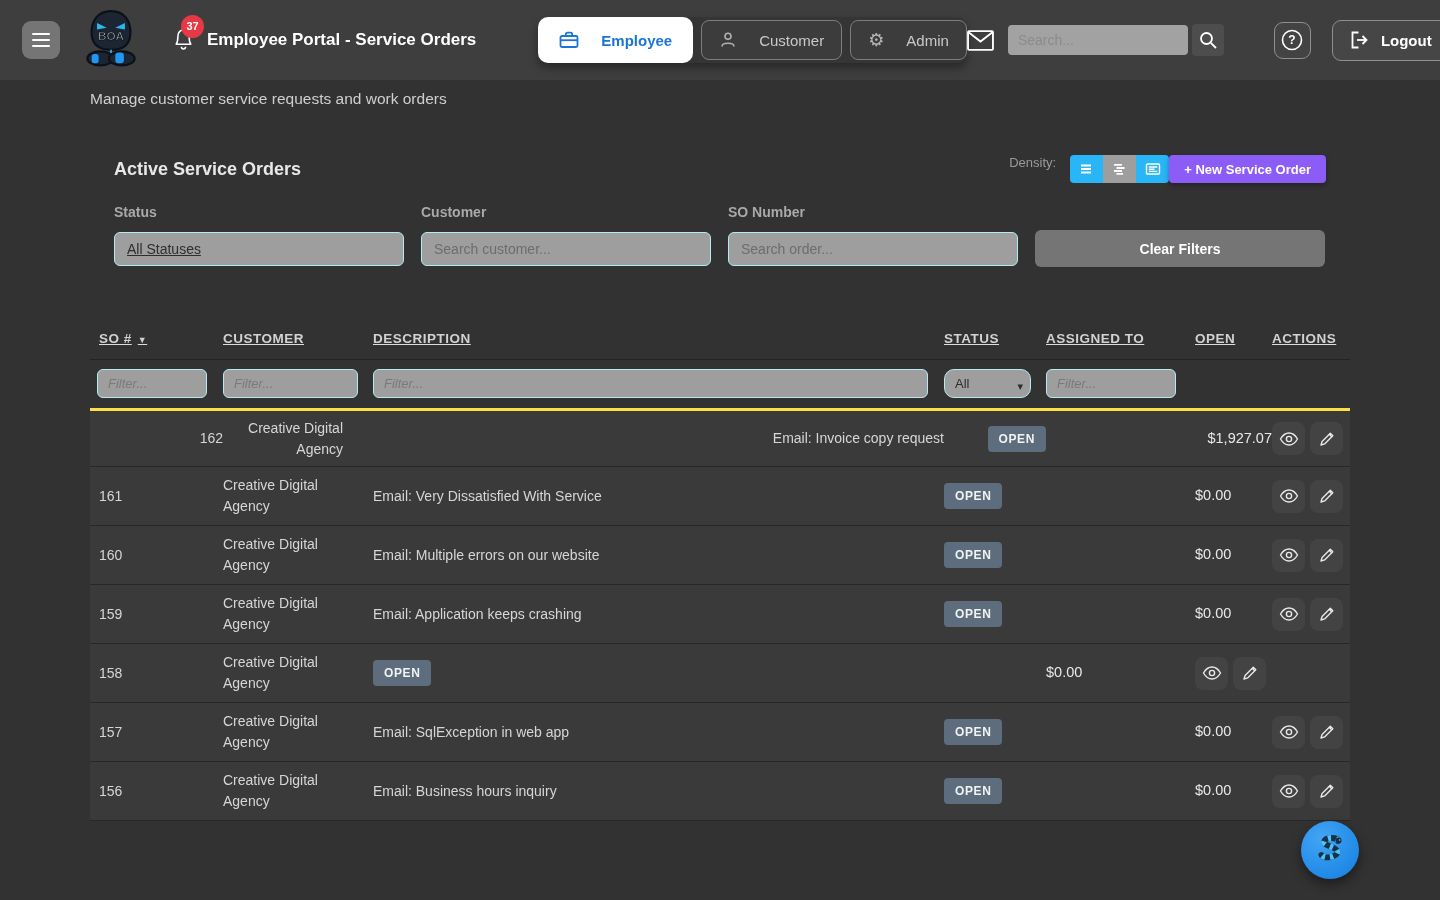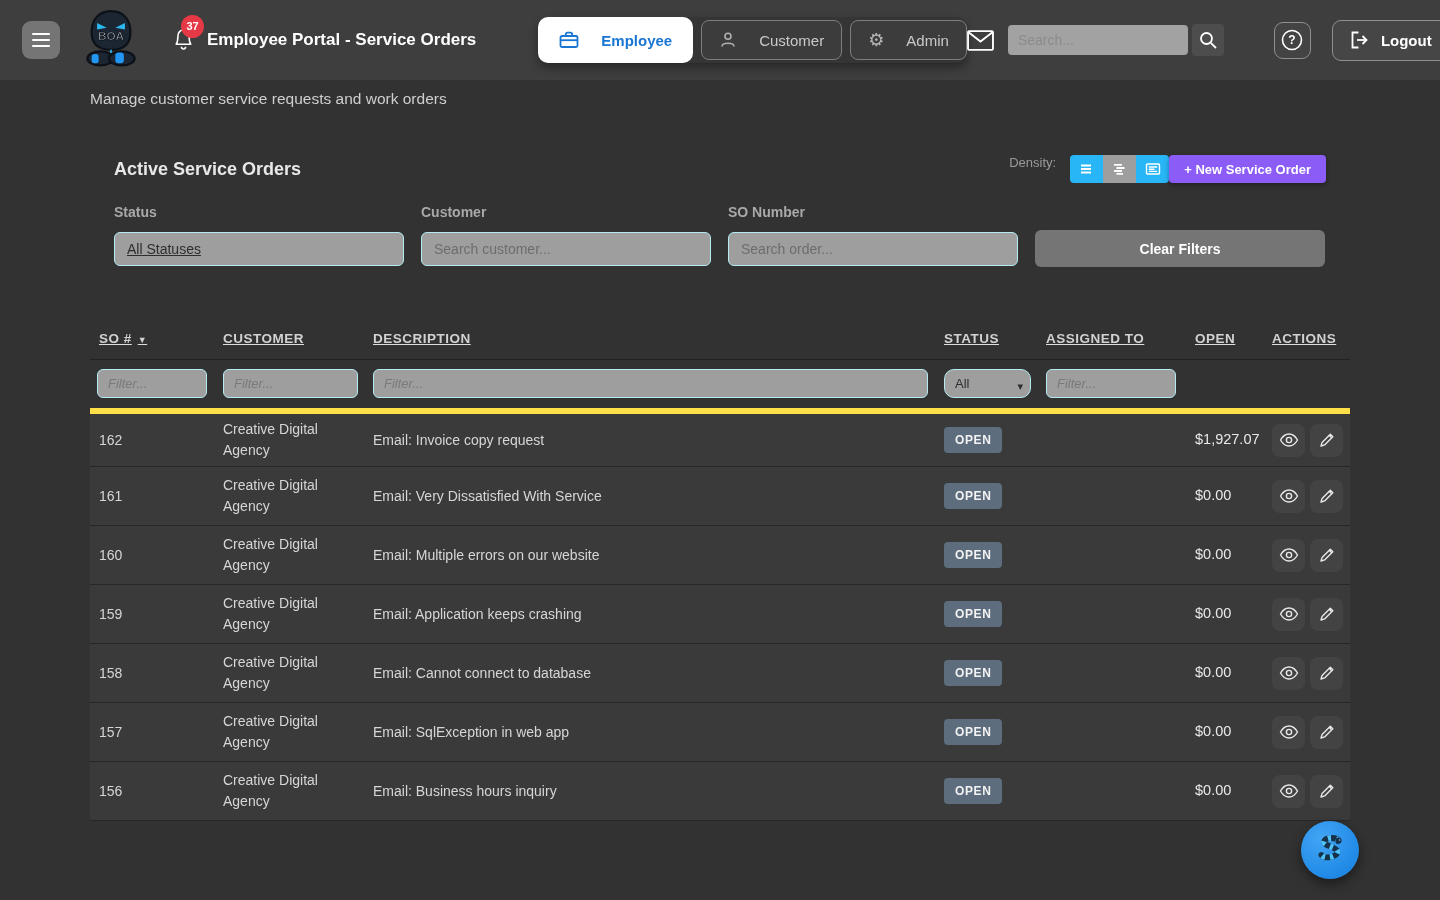--- a/index.html
+++ b/index.html
@@ -65,21 +65,21 @@
   .tf-input::placeholder { color:#7a7a7a; font-style:italic; }
   .tf-so { width:110px; margin-left:-2px; }
   .tf-customer { width:135px; }
   .tf-desc { width:555px; }
   .tf-assigned { width:130px; }
   .select-wrap { position:relative; width:87px; }
   .tf-select { width:87px; height:29px; background:#9e9e9e; border:1px solid #b2ebf2; border-radius:10px; padding:0 10px; font-size:13px; color:#2e2e2e; appearance:none; -webkit-appearance:none; font-family:inherit; }
   .chev { position:absolute; right:8px; top:6px; font-size:11px; color:#2e2e2e; pointer-events:none; }
 
   .t-row { background:#3a3a3a; border-bottom:1px solid #272727; height:59px; font-size:14px; color:#d6d6d6; }
-  .t-row:first-child { border-top:6px solid #fde047; }
+  .t-row:first-child { border-top:3px solid #fde047;text-align:right; }
   .cell { line-height:1.5; }
   .cell.customer { padding-right:30px; }
   .badge-status { display:inline-block; padding:4px 11px; border-radius:4px; background:#5d6d7d; color:#f2f2f2; font-size:12px; font-weight:bold; letter-spacing:.6px; }
   .cell.total { font-size:14.5px; color:#e8e8e8; }
   .cell.actions { display:flex; gap:5px; }
   .action-btn { width:33px; height:33px; border-radius:8px; background:#434343; border:none; display:flex; align-items:center; justify-content:center; cursor:pointer; }
 
   
   .fab { position:fixed; right:81px; bottom:21px; width:58px; height:58px; border-radius:50%; border:none; background:radial-gradient(circle at 35% 30%, #42a5f5, #1e88e5 75%); box-shadow:0 5px 12px rgba(0,0,0,.45); display:flex; align-items:center; justify-content:center; cursor:pointer; z-index:50; }
 </style>
@@ -337,21 +337,20 @@
           <path d="M2 14 L3.1 10.4 L11.3 2.2 L13.8 4.7 L5.6 12.9 Z" stroke-linejoin="round"></path>
           <path d="M10.2 3.3 L12.7 5.8"></path>
         </svg>
       </button>
     </div>
   </div>
 
   <div class="t-grid t-row">
     <div class="cell">158</div>
     <div class="cell customer">Creative Digital Agency</div>
-    <div class="cell">Email: Cannot connect to database</div>
     <div class="cell"><span class="badge-status">OPEN</span></div>
     <div class="cell"></div>
     <div class="cell total">$0.00</div>
     <div class="cell actions">
       <button class="action-btn">
         <svg width="20" height="14" viewBox="0 0 20 14" fill="none" stroke="#e8e8e8" stroke-width="1.4">
           <path d="M1.5 7 C4 2.6 7.8 1 10 1 C12.2 1 16 2.6 18.5 7 C16 11.4 12.2 13 10 13 C7.8 13 4 11.4 1.5 7 Z"></path>
           <circle cx="10" cy="7" r="2.6"></circle>
         </svg>
       </button>

